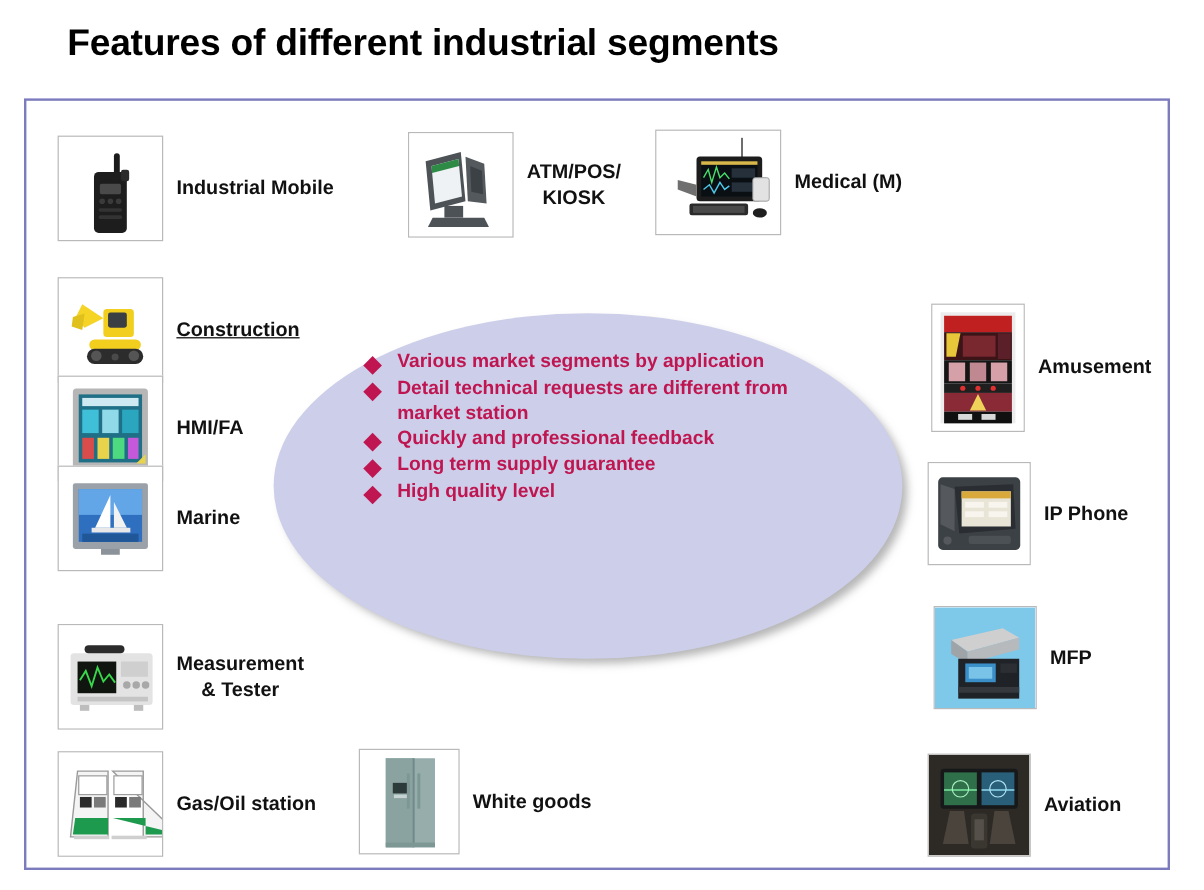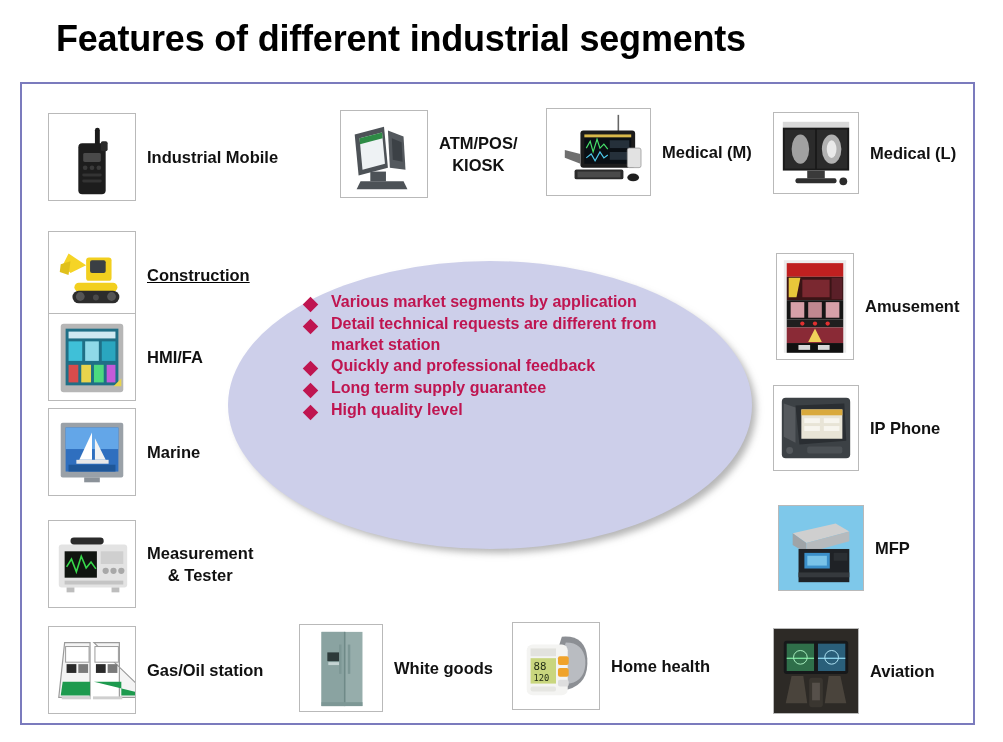--- a/index.html
+++ b/index.html
@@ -18,21 +18,21 @@
     position: relative;
     width: 1003px;
     height: 742px;
     background: #ffffff;
   }
   
   #slide-title {
     position: absolute;
     left: 56px;
     top: 18px;
-    font-size: 36px;
+    font-size: 31px;
     font-weight: bold;
     color: #000000;
     letter-spacing: -0.2px;
     white-space: nowrap;
   }
   
   #content-frame {
     position: absolute;
     left: 20px;
     top: 82px;
@@ -165,21 +165,21 @@
         <rect x="20" y="52" width="10" height="18" fill="#d94c4c"></rect>
         <rect x="33" y="52" width="10" height="18" fill="#e8d44c"></rect>
         <rect x="46" y="52" width="10" height="18" fill="#4cd97f"></rect>
         <rect x="59" y="52" width="9" height="18" fill="#c45ad9"></rect>
         <path d="M66 74 l8 0 l0 -8 z" fill="#e8d44c"></path>
       </svg>
     </div>
     <div class="segment-label">HMI/FA</div>
   </div>
 
-  <div class="segment-item label-right" style="left:48px; top:408px;">
+  <div class="segment-item label-right" style="left:48px; top:388px;">
     <div class="thumb" style="width:88px;height:88px;">
       <svg viewBox="0 0 88 88">
         <rect width="88" height="88" fill="#fff"></rect>
         <rect x="12" y="14" width="64" height="56" rx="2" fill="#9aa1a8"></rect>
         <rect x="17" y="19" width="54" height="45" fill="#2f6fbf"></rect>
         <rect x="17" y="19" width="54" height="22" fill="#63a6e8"></rect>
         <path d="M44 24 L44 52 L31 52 Z" fill="#ffffff"></path>
         <path d="M47 30 L47 52 L58 52 Z" fill="#f2f2f2"></path>
         <rect x="28" y="52" width="33" height="4" fill="#e8e8e8"></rect>
         <rect x="20" y="57" width="48" height="7" fill="#1f5798"></rect>
@@ -263,38 +263,20 @@
         <path d="M18 42 l16 4 l0 10 l-16 -6 z" fill="#6f6f6f"></path>
         <rect x="28" y="62" width="50" height="10" rx="2" fill="#2b2b2b"></rect>
         <rect x="31" y="64" width="44" height="6" fill="#4a4a4a"></rect>
         <rect x="82" y="40" width="14" height="20" rx="2" fill="#e2e2e2" stroke="#999" stroke-width="0.8"></rect>
         <ellipse cx="88" cy="70" rx="6" ry="4" fill="#1f1f1f"></ellipse>
       </svg>
     </div>
     <div class="segment-label">Medical (M)</div>
   </div>
 
-  <div class="segment-item label-right" style="left:773px; top:112px;">
-    <div class="thumb" style="width:86px;height:82px;">
-      <svg viewBox="0 0 86 82">
-        <rect width="86" height="82" fill="#fff"></rect>
-        <rect x="9" y="9" width="68" height="6" fill="#d8d8d8"></rect>
-        <rect x="9" y="15" width="68" height="44" fill="#1a1a1a"></rect>
-        <rect x="11" y="17" width="31" height="40" fill="#2b2b2b"></rect>
-        <rect x="44" y="17" width="31" height="40" fill="#2b2b2b"></rect>
-        <ellipse cx="27" cy="37" rx="9" ry="15" fill="#c9c9c9" opacity="0.75"></ellipse>
-        <ellipse cx="59" cy="37" rx="10" ry="15" fill="#d4d4d4" opacity="0.8"></ellipse>
-        <ellipse cx="59" cy="37" rx="5" ry="9" fill="#f0f0f0" opacity="0.9"></ellipse>
-        <rect x="34" y="59" width="18" height="8" fill="#3a3a3a"></rect>
-        <rect x="22" y="67" width="42" height="5" rx="2" fill="#2e2e2e"></rect>
-        <circle cx="71" cy="70" r="4" fill="#2b2b2b"></circle>
-      </svg>
-    </div>
-    <div class="segment-label">Medical (L)</div>
-  </div>
 
   <div class="segment-item label-right" style="left:776px; top:253px;">
     <div class="thumb" style="width:78px;height:107px;">
       <svg viewBox="0 0 78 107">
         <rect width="78" height="107" fill="#fff"></rect>
         <rect x="7" y="6" width="64" height="95" fill="#ececec"></rect>
         <rect x="10" y="9" width="58" height="14" fill="#c02020"></rect>
         <rect x="10" y="23" width="58" height="24" fill="#3a1416"></rect>
         <path d="M12 24 l12 0 l-4 20 l-8 0 z" fill="#e8c63a"></path>
         <rect x="26" y="26" width="28" height="18" fill="#7a2830"></rect>
@@ -386,39 +368,20 @@
         <rect x="28" y="28" width="14" height="9" fill="#2d3a3a"></rect>
         <rect x="29" y="38" width="12" height="3" fill="#c5d4d3"></rect>
         <rect x="49" y="20" width="2.5" height="30" fill="#7d9795"></rect>
         <rect x="40" y="20" width="2.5" height="30" fill="#7d9795"></rect>
         <rect x="22" y="79" width="42" height="4" fill="#7d9795"></rect>
       </svg>
     </div>
     <div class="segment-label">White goods</div>
   </div>
 
-  <div class="segment-item label-right" style="left:512px; top:622px;">
-    <div class="thumb" style="width:88px;height:88px;">
-      <svg viewBox="0 0 88 88">
-        <rect width="88" height="88" fill="#fff"></rect>
-        <path d="M50 14 q24 -2 26 22 q2 26 -20 32 q-16 4 -20 -10 z" fill="#8c8f94"></path>
-        <path d="M54 20 q18 0 20 18 q1 20 -16 24 q-12 2 -15 -8 z" fill="#b9bcc1"></path>
-        <rect x="14" y="22" width="42" height="52" rx="6" fill="#f4f4f2"></rect>
-        <rect x="18" y="26" width="26" height="8" fill="#e2e2de"></rect>
-        <rect x="18" y="36" width="26" height="26" fill="#c9d67e"></rect>
-        <text x="21" y="48" font-family="monospace" font-size="11" fill="#1f2a14">88</text>
-        <text x="21" y="59" font-family="monospace" font-size="9" fill="#1f2a14">120</text>
-        <rect x="46" y="34" width="11" height="9" rx="2" fill="#f0a32a"></rect>
-        <rect x="46" y="46" width="11" height="9" rx="2" fill="#f0a32a"></rect>
-        <rect x="46" y="58" width="11" height="7" rx="2" fill="#dedede"></rect>
-        <rect x="18" y="65" width="26" height="5" rx="2" fill="#e6e6e2"></rect>
-      </svg>
-    </div>
-    <div class="segment-label">Home health</div>
-  </div>
 
   <div id="highlight-ellipse"></div>
 
   <ul id="highlight-list">
     <li>
       <span class="bullet-diamond"></span>
       <span>Various market segments by application</span>
     </li>
     <li>
       <span class="bullet-diamond"></span>

